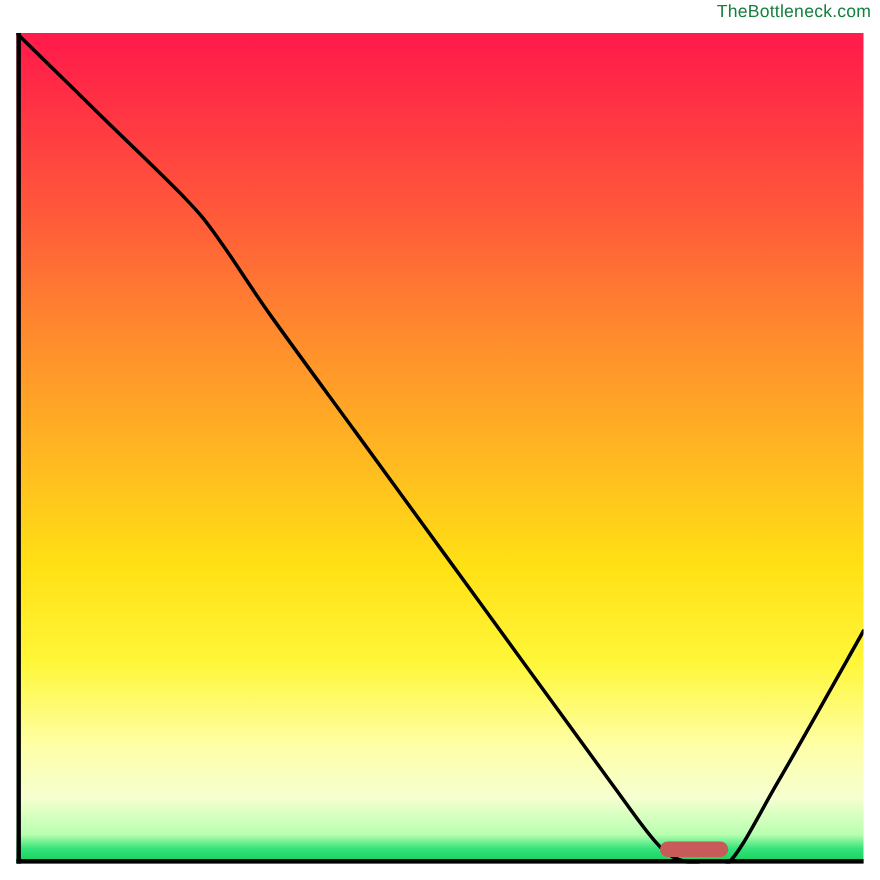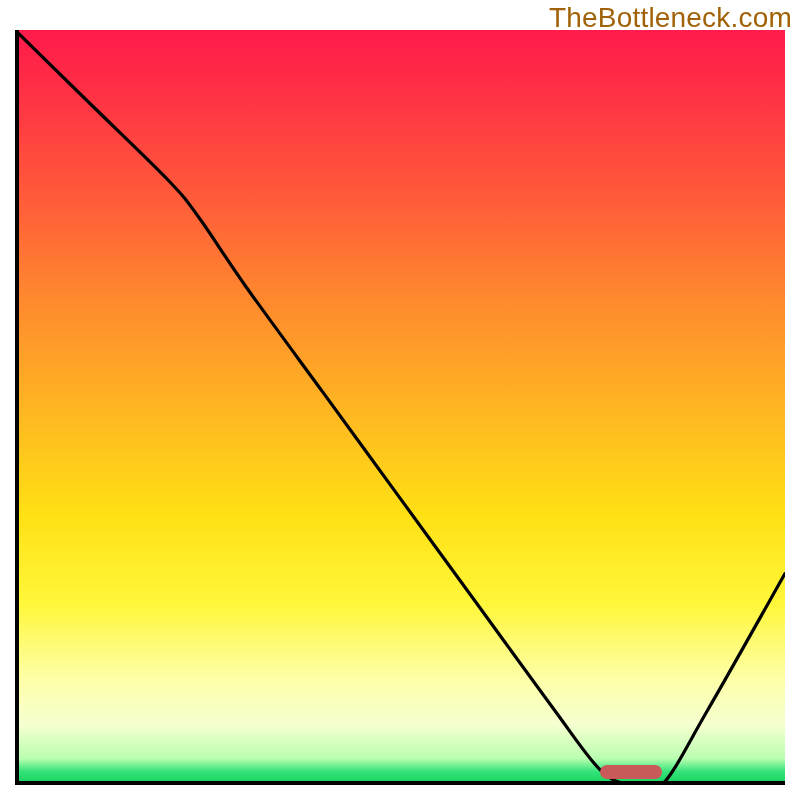--- a/index.html
+++ b/index.html
@@ -7,23 +7,23 @@
     padding: 0;
     width: 800px;
     height: 800px;
     background: #ffffff;
     font-family: Arial, Helvetica, sans-serif;
   }
   .watermark {
     position: absolute;
     top: 2px;
     right: 8px;
-    font-size: 28px;
+    font-size: 16px;
     font-weight: 500;
-    color: #a16207;
+    color: #15803d;
     letter-spacing: 0.2px;
   }
   .chart-frame {
     position: absolute;
     left: 15px;
     top: 30px;
     width: 770px;
     height: 755px;
     box-sizing: border-box;
   }

